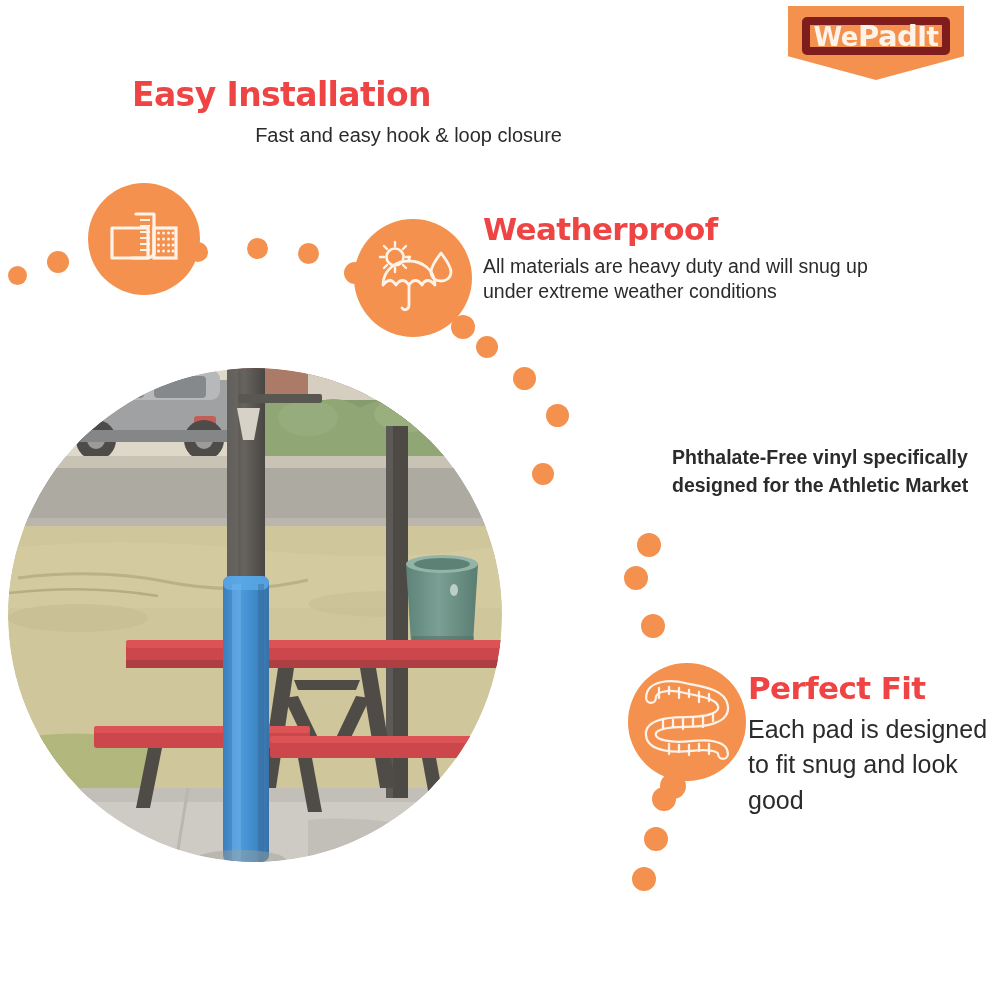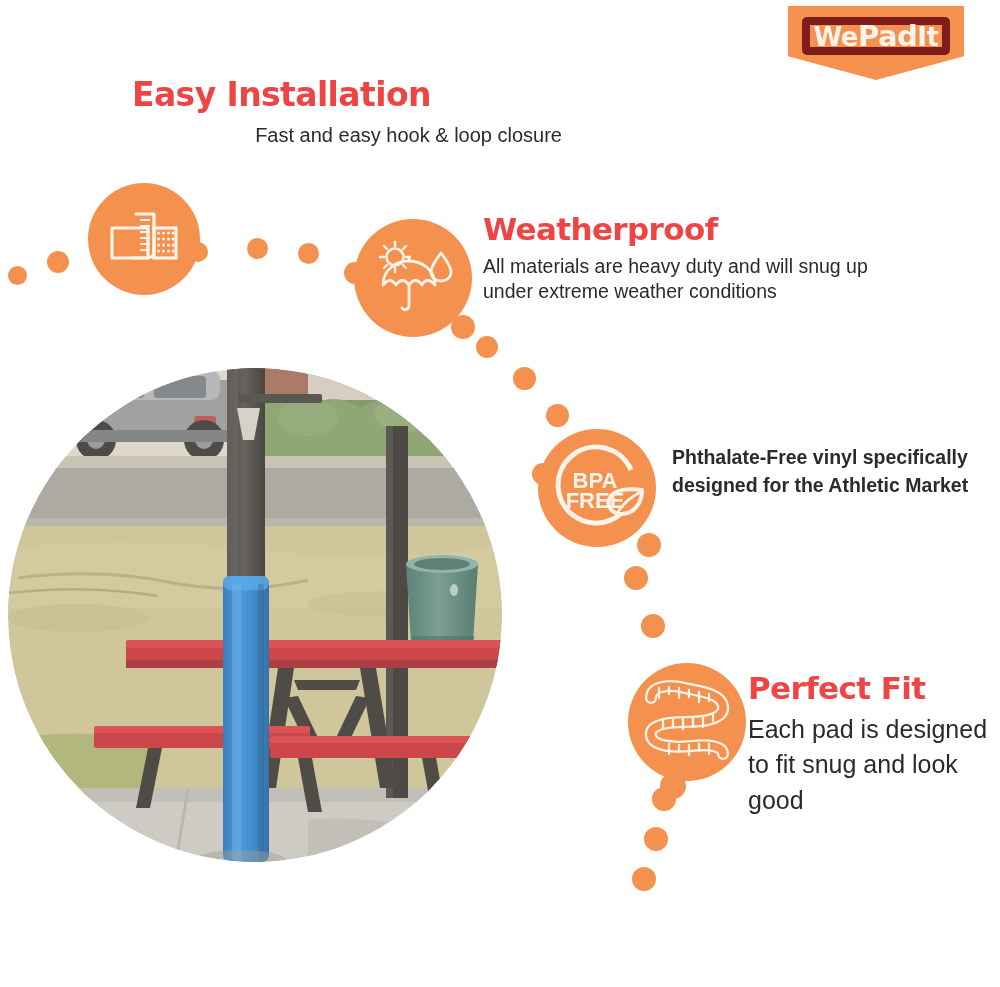--- a/index.html
+++ b/index.html
@@ -219,32 +219,20 @@
       <path d="M68 14 C68 14 58 27 58 33 C58 39 63 42 68 42 C73 42 78 39 78 33 C78 27 68 14 68 14 Z" fill="none" stroke="#FDF3E8" stroke-width="2.8" stroke-linejoin="round"></path>
     </svg>
   </div>
   <div class="nub" style="left:344px; top:262px; width:22px; height:22px;"></div>
   <div class="nub" style="left:451px; top:315px; width:24px; height:24px;"></div>
 
   <div class="feature" id="feat-phthalate">
     <div class="f-desc">Phthalate-Free vinyl specifically designed for the Athletic Market</div>
   </div>
 
-  <div class="badge" id="badge-phthalate">
-    <svg width="104" height="104" viewBox="0 0 104 104">
-
-      <path d="M86 34 A38 38 0 1 0 88 58" fill="none" stroke="#FDF3E8" stroke-width="5"></path>
-
-      <path d="M97 54 C97 54 74 50 66 60 C60 68 66 78 76 78 C90 78 97 66 97 54 Z" fill="#F4914F" stroke="#FDF3E8" stroke-width="4" stroke-linejoin="round"></path>
-      <path d="M94 57 C86 61 78 68 73 76" fill="none" stroke="#FDF3E8" stroke-width="2.6" stroke-linecap="round"></path>
-
-      <text x="50" y="52" text-anchor="middle" font-family="Liberation Sans, sans-serif" font-weight="700" font-size="22" fill="#FDF3E8">BPA</text>
-      <text x="50" y="72" text-anchor="middle" font-family="Liberation Sans, sans-serif" font-weight="700" font-size="22" fill="#FDF3E8">FREE</text>
-    </svg>
-  </div>
   <div class="nub" style="left:532px; top:463px; width:22px; height:22px;"></div>
   <div class="nub" style="left:637px; top:533px; width:24px; height:24px;"></div>
 
   <div class="feature" id="feat-fit">
     <div class="f-title">Perfect Fit</div>
     <div class="f-desc">Each pad is designed to fit snug and look good</div>
   </div>
 
   <div class="badge" id="badge-fit">
     <svg width="96" height="92" viewBox="0 0 96 92">

